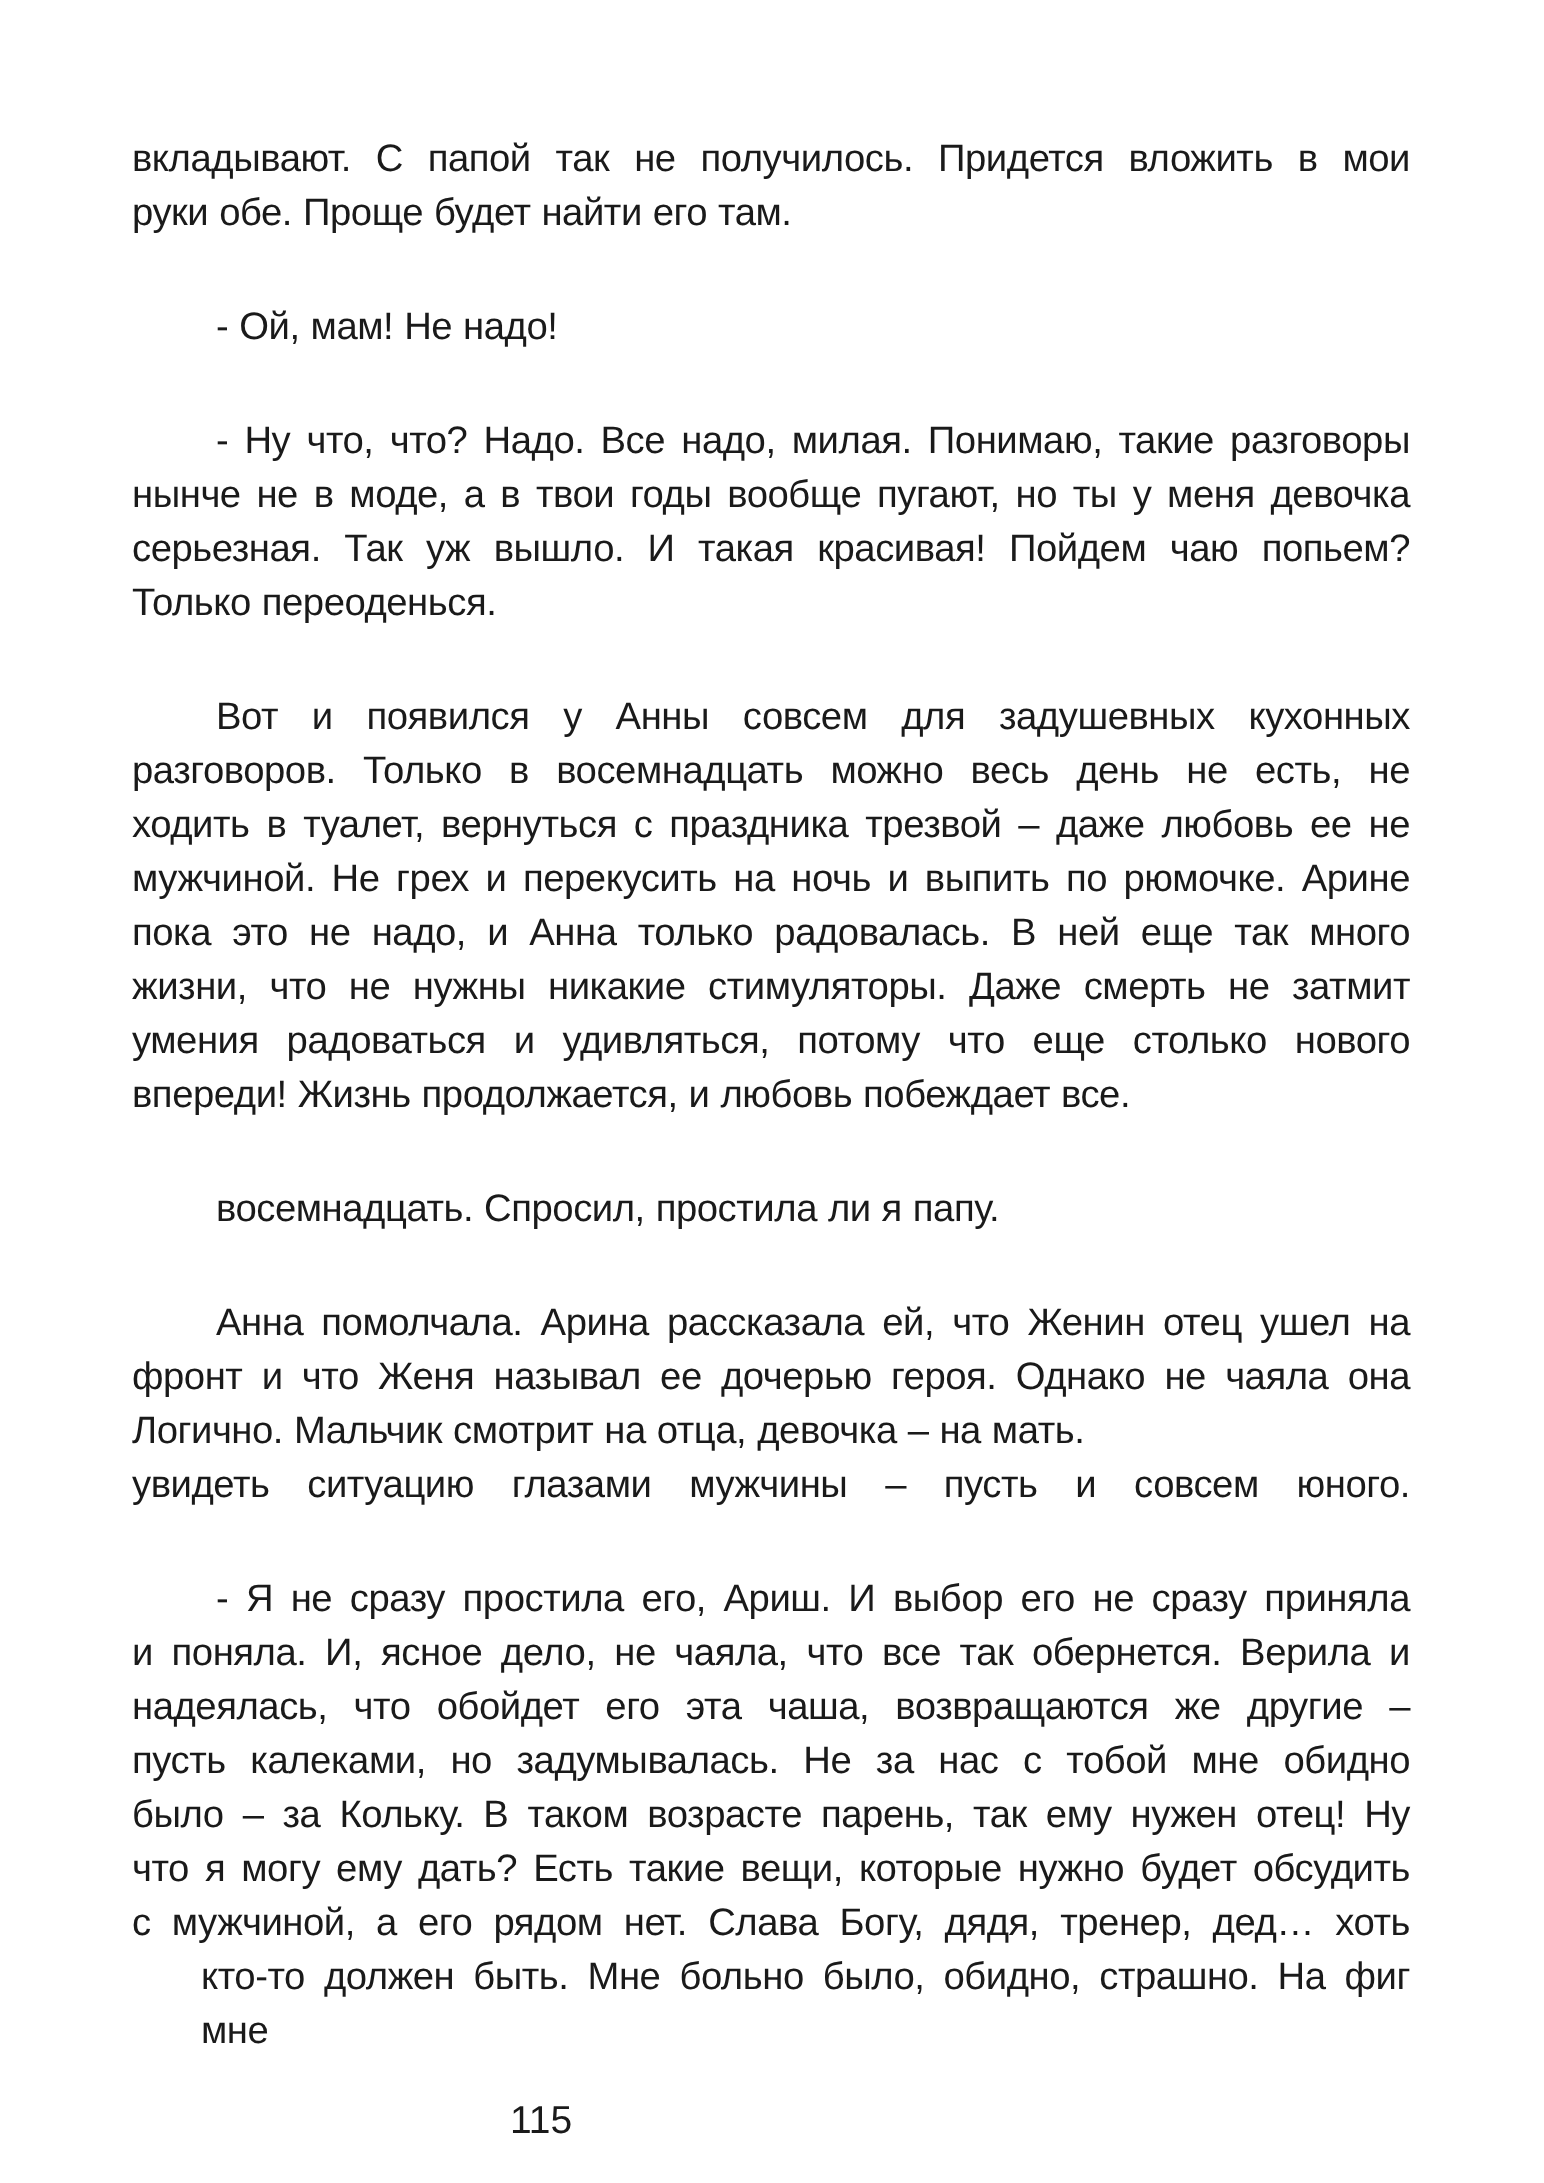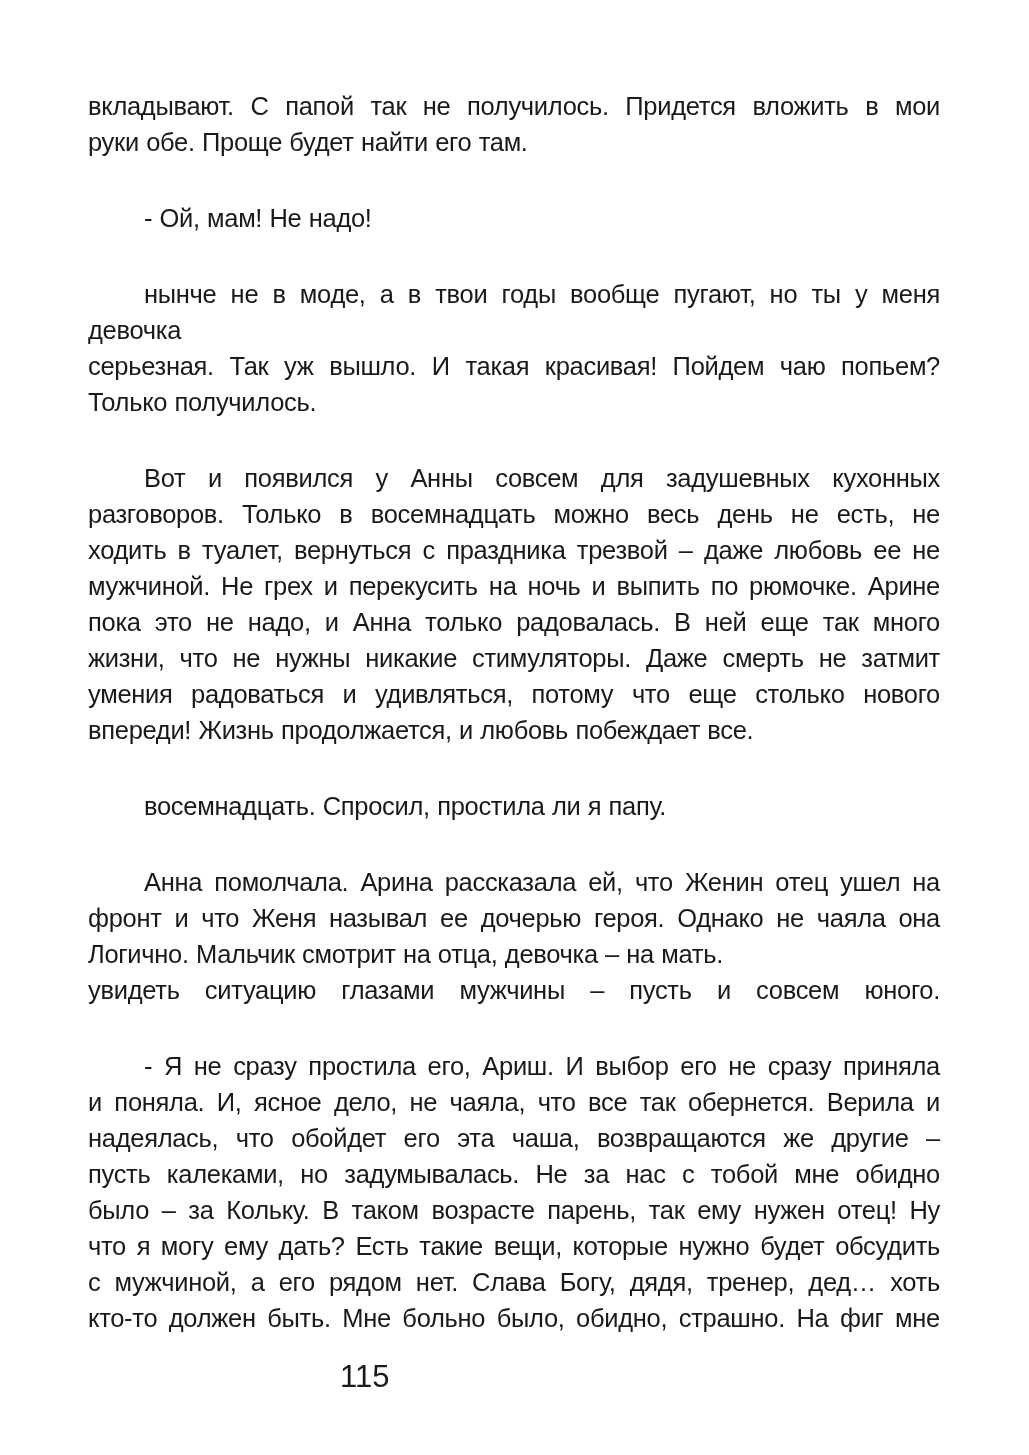--- a/index.html
+++ b/index.html
@@ -29,51 +29,53 @@
     letter-spacing: -0.3px;
     word-spacing: 0.5px;
     text-align: justify;
     text-align-last: justify;
   }
   .line.para-last {
     text-align-last: left;
   }
   .para.justify-last .line.para-last {
     text-align-last: justify;
+    margin-left: 46px;
   }
   .para.indent .line:first-child {
     text-indent: 56px;
     margin-top: 40px;
   }
   .page-number {
     display: block;
     width: max-content;
     margin: 17px 0 0 252px;
-    font-size: 31px;
+    font-size: 26px;
     line-height: 36px;
     letter-spacing: 0;
     color: var(--text-color, #1a1a1a);
   }
 </style>
 </head>
 <body style="--page-bg: #ffffff; --text-color: #1a1a1a;">
 
 <div class="page">
   <div>
       <div class="para">
         <div class="line">вкладывают. С папой так не получилось. Придется вложить в мои</div>
         <div class="line para-last">руки обе. Проще будет найти его там.</div>
       </div>
       <div class="para indent">
         <div class="line para-last">- Ой, мам! Не надо!</div>
       </div>
       <div class="para indent">
+        <div class="line">- Ну что, что? Надо. Все надо, милая. Понимаю, такие разговоры</div>
         <div class="line">нынче не в моде, а в твои годы вообще пугают, но ты у меня девочка</div>
         <div class="line">серьезная. Так уж вышло. И такая красивая! Пойдем чаю попьем?</div>
-        <div class="line para-last">Только получилось.</div>
+        <div class="line para-last">Только переоденься.</div>
       </div>
       <div class="para indent">
         <div class="line">Вот и появился у Анны совсем для задушевных кухонных</div>
         <div class="line">разговоров. Только в восемнадцать можно весь день не есть, не</div>
         <div class="line">ходить в туалет, вернуться с праздника трезвой – даже любовь ее не</div>
         <div class="line">мужчиной. Не грех и перекусить на ночь и выпить по рюмочке. Арине</div>
         <div class="line">пока это не надо, и Анна только радовалась. В ней еще так много</div>
         <div class="line">жизни, что не нужны никакие стимуляторы. Даже смерть не затмит</div>
         <div class="line">умения радоваться и удивляться, потому что еще столько нового</div>
         <div class="line para-last">впереди! Жизнь продолжается, и любовь побеждает все.</div>

